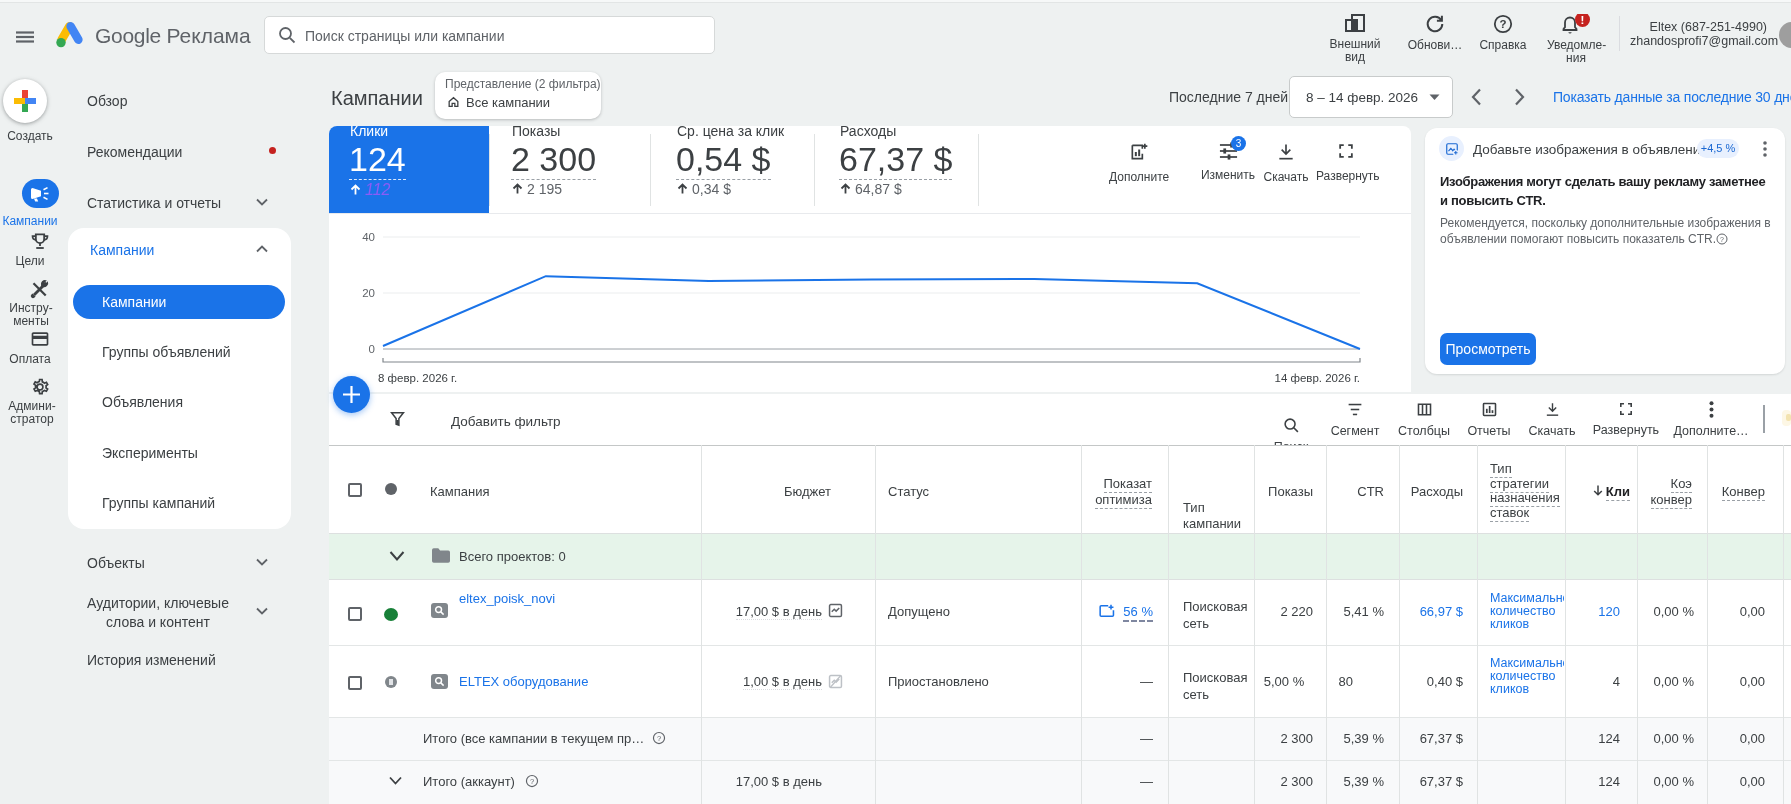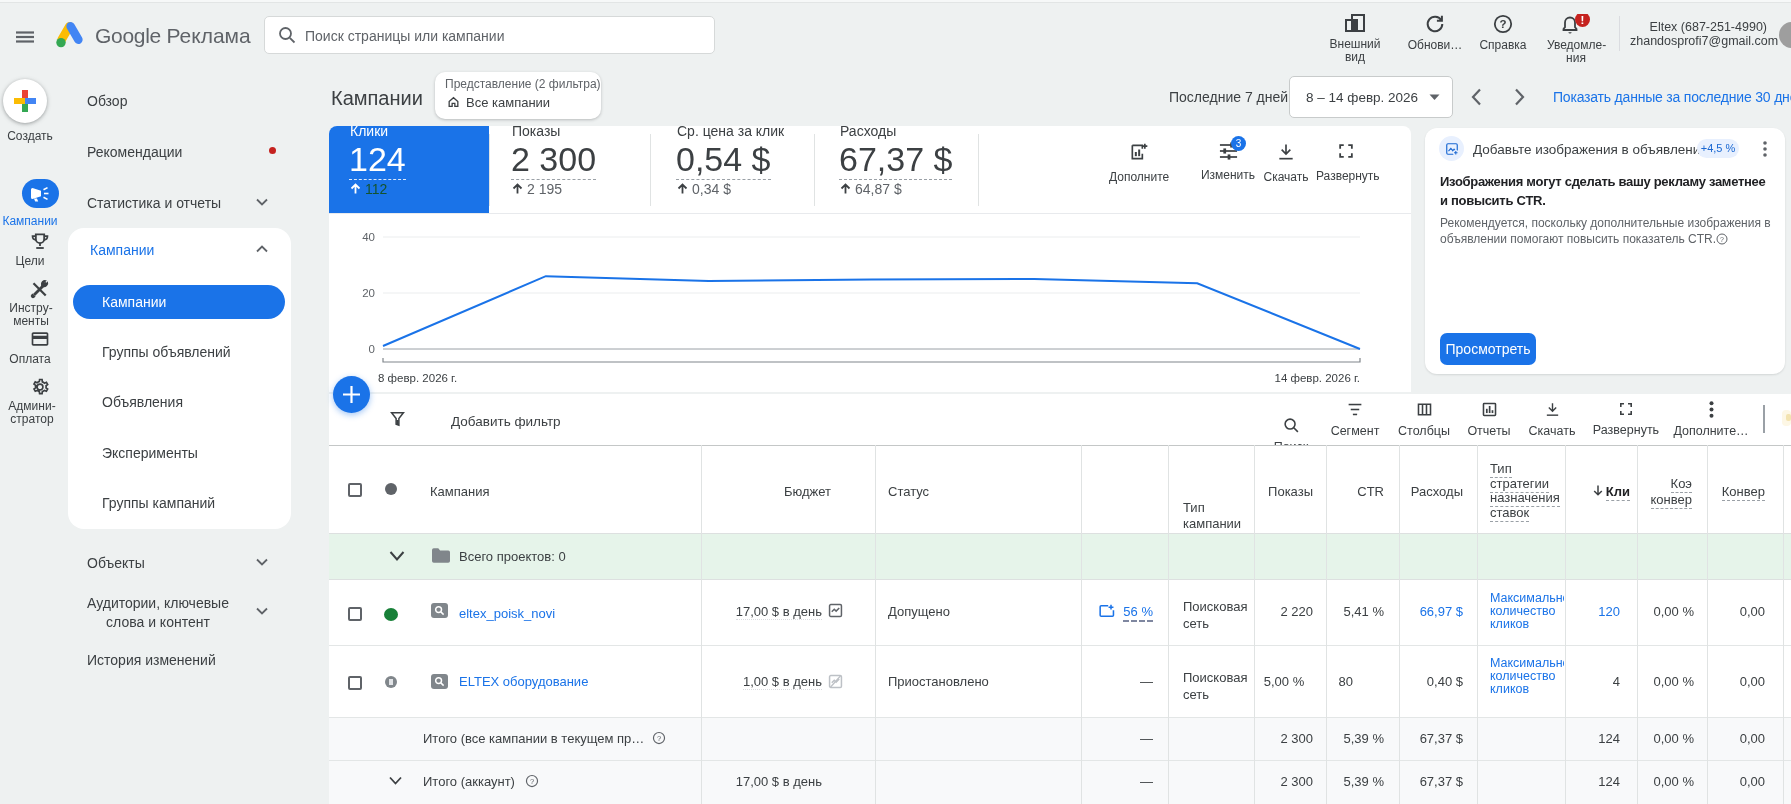--- a/index.html
+++ b/index.html
@@ -191,21 +191,21 @@
 <div class="abs" style="left:329px;top:126px;width:160px;height:87.5px;background:#1a73e8;border-radius:8px 0 0 0;"></div>
 
 <div class="abs" style="left:489px;top:134px;width:1px;height:72px;background:#e0e3e3;"></div>
 <div class="abs" style="left:650px;top:134px;width:1px;height:72px;background:#e0e3e3;"></div>
 <div class="abs" style="left:814px;top:134px;width:1px;height:72px;background:#e0e3e3;"></div>
 <div class="abs" style="left:978px;top:134px;width:1px;height:72px;background:#e0e3e3;"></div>
 <div class="abs" style="left:329px;top:213px;width:1082px;height:1px;background:#e8eaed;"></div>
 
 <div class="abs" style="left:350px;top:123px;color:#fff;font-size:14px;">Клики</div>
 <div class="abs" style="left:349px;top:143px;color:#fff;font-size:34px;line-height:33px;"><span style="border-bottom:1.5px dashed rgba(255,255,255,.85);padding-bottom:1px;">124</span></div>
-<div class="abs" style="left:350px;top:181px;color:#14532d;font-size:14px;"><svg width="11" height="11" viewBox="0 0 11 11" style="margin-right:4px;">
+<div class="abs" style="left:350px;top:181px;color:#8b5cf6;font-size:16px;font-style:italic;"><svg width="11" height="11" viewBox="0 0 11 11" style="margin-right:4px;">
         <path d="M5.5 10.5 V2.5 M1.5 5.5 L5.5 1.5 L9.5 5.5" fill="none" stroke="#fff" stroke-width="1.8"></path>
       </svg>112</div>
 
 <div class="abs" style="left:512px;top:123px;color:#3c4043;font-size:14px;">Показы</div>
 <div class="abs" style="left:511px;top:143px;color:#3c4043;font-size:34px;line-height:33px;"><span style="border-bottom:1.5px dashed #9aa0a6;padding-bottom:1px;">2 300</span></div>
 <div class="abs" style="left:512px;top:181px;color:#5f6368;font-size:14px;"><svg width="11" height="11" viewBox="0 0 11 11" style="margin-right:4px;">
         <path d="M5.5 10.5 V2.5 M1.5 5.5 L5.5 1.5 L9.5 5.5" fill="none" stroke="#3c4043" stroke-width="1.8"></path>
       </svg>2 195</div>
 
 <div class="abs" style="left:677px;top:123px;color:#3c4043;font-size:14px;">Ср. цена за клик</div>
@@ -403,20 +403,21 @@
   <div class="abs" style="left:1236px;top:0;width:1px;height:359px;background:#e0e3e3;"></div>
   <div class="abs" style="left:1308px;top:0;width:1px;height:359px;background:#e0e3e3;"></div>
   <div class="abs" style="left:1378px;top:0;width:1px;height:359px;background:#e0e3e3;"></div>
   <div class="abs" style="left:1454px;top:0;width:1px;height:359px;background:#e0e3e3;"></div>
 
   <div class="abs" style="left:19px;top:38px;width:14px;height:14px;border:2px solid #5f6368;border-radius:2px;"></div>
   <div class="abs" style="left:56px;top:38px;width:12px;height:12px;border-radius:50%;background:#5f6368;"></div>
   <div class="abs hc" style="left:101px;top:39px;">Кампания</div>
   <div class="abs hc" style="left:302px;top:39px;width:200px;text-align:right;">Бюджет</div>
   <div class="abs hc" style="left:559px;top:39px;">Статус</div>
+  <div class="abs hc dashu" style="left:623px;top:31px;width:200px;text-align:right;line-height:15.5px;"><span class="du">Показат<br>оптимиза</span></div>
   <div class="abs hc" style="left:854px;top:31px;line-height:15.5px;margin-top:24px;">Тип<br>кампании</div>
   <div class="abs hc" style="left:784px;top:39px;width:200px;text-align:right;">Показы</div>
   <div class="abs hc" style="left:855px;top:39px;width:200px;text-align:right;">CTR</div>
   <div class="abs hc" style="left:934px;top:39px;width:200px;text-align:right;">Расходы</div>
   <div class="abs hc" style="left:1161px;top:17px;width:74px;line-height:14.5px;overflow:hidden;height:60px;"><span class="du">Тип стратегии назначения ставок</span></div>
   <div class="abs hc" style="left:1101px;top:39px;width:200px;text-align:right;font-weight:bold;color:#202124;"><svg width="10" height="11" viewBox="0 0 10 11" style="margin-right:3px;">
           <path d="M5 0.5 v9 M1.2 6 L5 9.8 L8.8 6" fill="none" stroke="#3c4043" stroke-width="1.5"></path>
         </svg><span class="du">Кли</span></div>
   <div class="abs hc" style="left:1163px;top:31px;width:200px;text-align:right;line-height:15.5px;"><span class="du">Коэ<br>конвер</span></div>
   <div class="abs hc" style="left:1236px;top:39px;width:200px;text-align:right;"><span class="du">Конвер</span></div>
@@ -429,21 +430,21 @@
       </svg>
   <div class="abs cell" style="left:130px;top:104px;">Всего проектов: 0</div>
 
   <div class="abs" style="left:19px;top:162px;width:14px;height:14px;border:2px solid #5f6368;border-radius:2px;"></div>
   <div class="abs" style="left:55px;top:163px;width:14px;height:13px;border-radius:50%;background:#188038;"></div>
   <div class="abs" style="left:102px;top:158px;width:17px;height:15px;background:#80868b;border-radius:3px;"></div>
   <svg class="abs" style="left:105px;top:160px;" width="11" height="11" viewBox="0 0 12 12">
         <circle cx="5" cy="5" r="3.2" fill="none" stroke="#fff" stroke-width="1.6"></circle>
         <line x1="7.5" y1="7.5" x2="10.5" y2="10.5" stroke="#fff" stroke-width="1.6"></line>
       </svg>
-  <div class="abs cell link" style="left:130px;top:161px;">eltex_poisk_novi</div>
+  <div class="abs cell link" style="left:130px;top:146px;">eltex_poisk_novi</div>
   <div class="abs cell" style="left:293px;top:159px;width:200px;text-align:right;"><span class="dotu">17,00 $ в день</span></div>
   <svg class="abs" style="left:499px;top:158px;" width="15" height="15" viewBox="0 0 24 24">
         <rect x="2.5" y="2.5" width="19" height="19" rx="2" fill="none" stroke="#5f6368" stroke-width="2.4"></rect>
         <path d="M6 14 l4-4 3 3 5-5" fill="none" stroke="#5f6368" stroke-width="2.4"></path>
       </svg>
   <div class="abs cell" style="left:559px;top:159px;">Допущено</div>
   <svg class="abs" style="left:770px;top:159px;" width="17" height="14" viewBox="0 0 24 20">
         <path fill="none" stroke="#1a73e8" stroke-width="2.2" d="M13 2.5 H3 a1.5 1.5 0 0 0 -1.5 1.5 v12 a1.5 1.5 0 0 0 1.5 1.5 h16 a1.5 1.5 0 0 0 1.5-1.5 V9"></path>
         <path d="M17 1 v7 M13.5 4.5 h7" stroke="#1a73e8" stroke-width="2.2"></path>
       </svg>

